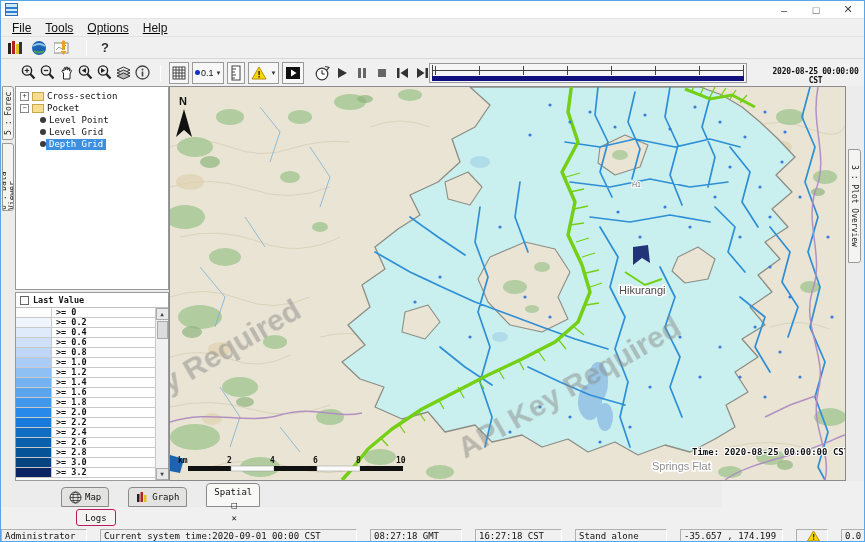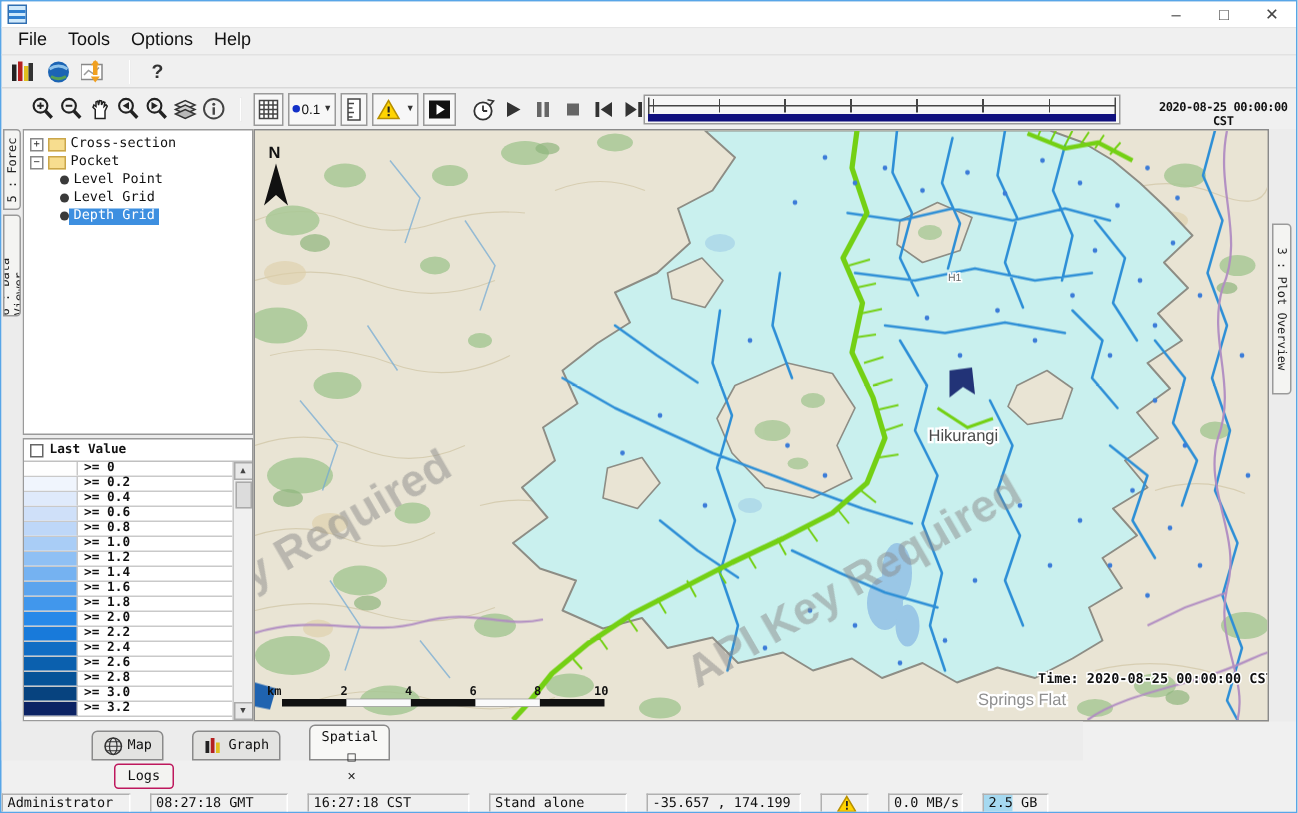--- a/index.html
+++ b/index.html
@@ -9,21 +9,21 @@
 
   
   .titlebar{position:absolute;left:0;top:0;width:100%;height:18px;background:#ffffff;display:flex;align-items:center;border-bottom:1px solid #e5e5e5;}
   .fews-logo{width:13px;height:13px;margin:0 5px 0 4px;border:1px solid #2f6fb2;background:
     linear-gradient(180deg,#cfe9fb 0 3px,#2f7fd0 3px 5px,#cfe9fb 5px 7px,#2f7fd0 7px 9px,#cfe9fb 9px 100%);}
   .title-text{font-size:12px;color:#111;}
   .win-controls{margin-left:auto;display:flex;height:100%;}
   .win-btn{width:32px;height:100%;display:flex;align-items:center;justify-content:center;font-size:11px;color:#444;}
 
   
-  .menubar{position:absolute;left:0;top:18px;width:100%;height:17px;background:#f0f0f0;display:flex;align-items:flex-start;padding-left:4px;}
+  .menubar{position:absolute;left:0;top:18px;width:100%;height:17px;background:#f0f0f0;display:flex;align-items:center;padding-left:4px;text-decoration:underline;}
   .menu-item{font-size:12px;color:#111;padding:0 7px;}
 
   
   .toolbar1{position:absolute;left:0;top:35px;width:100%;height:22px;background:#f0f0f0;display:flex;align-items:center;padding-left:5px;border-top:1px solid #e2e2e2;}
   .tb1-icon{width:18px;height:17px;margin-right:6px;display:flex;align-items:center;justify-content:center;}
   .tb-sep{width:1px;height:16px;background:#c5c5c5;border-right:1px solid #fff;margin:0 8px;}
   .help-q{font-size:13px;font-weight:bold;color:#333;margin-left:6px;}
 
   
   .toolbar2{position:absolute;left:0;top:57px;width:100%;height:28px;background:#f0f0f0;display:flex;align-items:center;padding-left:18px;border-top:1px solid #d8d8d8;}
@@ -588,22 +588,23 @@
         </svg>
       <span>Spatial</span>
       <span class="tab-winbtn">□</span>
       <span class="tab-winbtn">✕</span>
     </div>
   </div>
   <div class="logs-btn">Logs</div>
 
   <div class="statusbar">
     <div class="status-cell" style="width:86px">Administrator</div>
+    <div class="status-cell" style="width:257px">Current system time:2020-09-01 00:00 CST</div>
     <div class="status-cell" style="width:92px">08:27:18 GMT</div>
-    <div class="status-cell" style="width:108px">16:27:18 CST</div>
+    <div class="status-cell" style="width:87px">16:27:18 CST</div>
     <div class="status-cell" style="width:92px">Stand alone</div>
     <div class="status-cell" style="width:103px">-35.657 , 174.199</div>
     <div class="status-cell" style="width:32px;justify-content:center">
       <svg width="13" height="12">
           <polygon points="6.5,1 12.5,11 0.5,11" fill="#ffd400" stroke="#b89000"></polygon>
           <rect x="6" y="4" width="1.2" height="3.5" fill="#222"></rect>
           <rect x="6" y="8.5" width="1.2" height="1.3" fill="#222"></rect>
         </svg>
     </div>
     <div class="status-cell" style="width:50px">0.0 MB/s</div>

